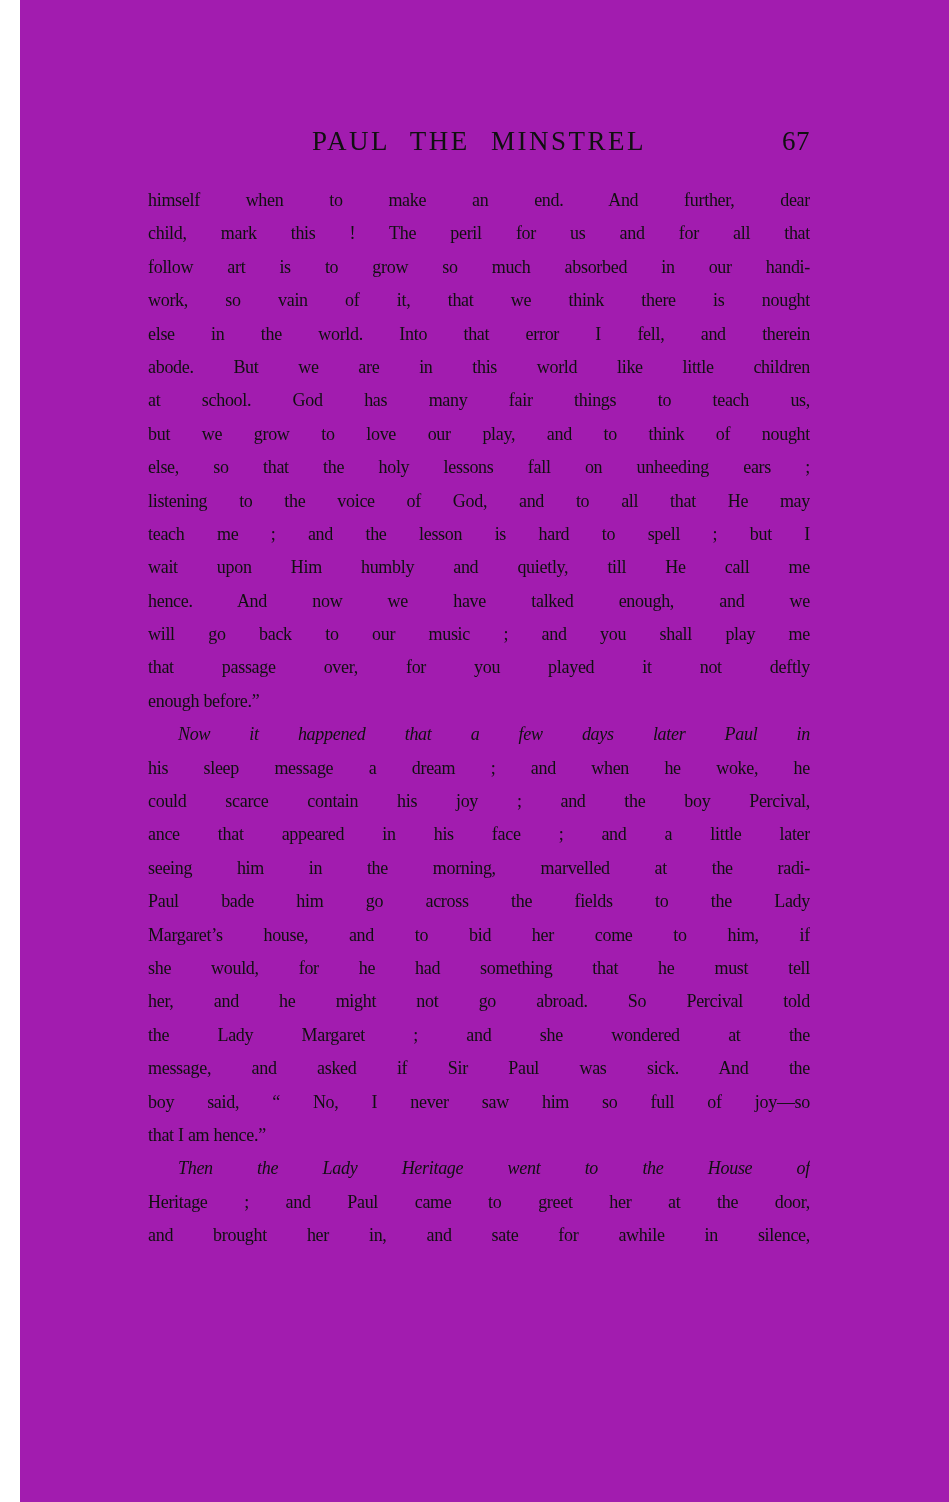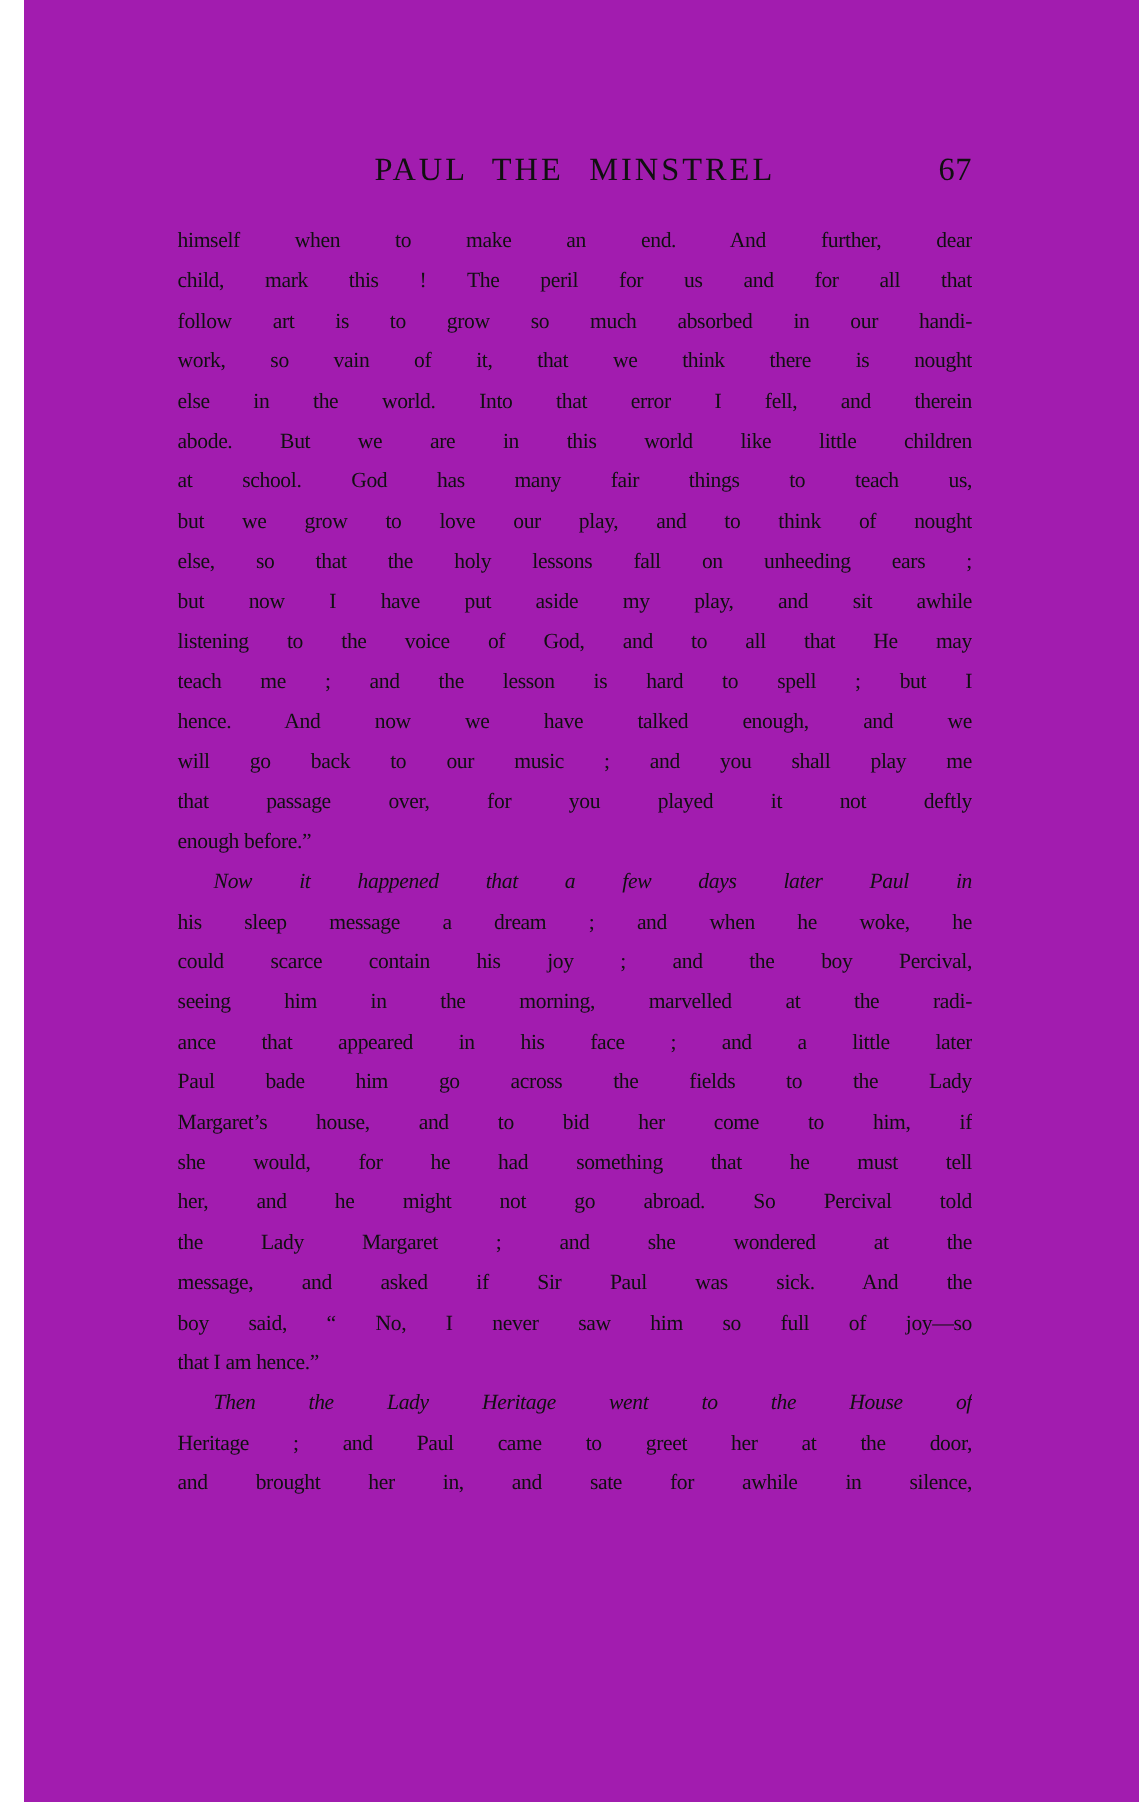--- a/index.html
+++ b/index.html
@@ -72,32 +72,32 @@
   <div class="text-block">
     <div class="line">himself when to make an end.  And further, dear</div>
     <div class="line">child, mark this !  The peril for us and for all that</div>
     <div class="line">follow art is to grow so much absorbed in our handi-</div>
     <div class="line">work, so vain of it, that we think there is nought</div>
     <div class="line">else in the world.  Into that error I fell, and therein</div>
     <div class="line">abode.  But we are in this world like little children</div>
     <div class="line">at school.  God has many fair things to teach us,</div>
     <div class="line">but we grow to love our play, and to think of nought</div>
     <div class="line">else, so that the holy lessons fall on unheeding ears ;</div>
-    <div class="line">but now I have put aside my play, and sit awhile</div>
     <div class="line">listening to the voice of God, and to all that He may</div>
     <div class="line">teach me ;  and the lesson is hard to spell ;  but I</div>
+    <div class="line">wait upon Him humbly and quietly, till He call me</div>
     <div class="line">hence.  And now we have talked enough, and we</div>
     <div class="line">will go back to our music ;  and you shall play me</div>
     <div class="line">that passage over, for you played it not deftly</div>
     <div class="line no-justify">enough before.”</div>
     <div class="line indent">Now it happened that a few days later Paul in</div>
     <div class="line">his sleep message a dream ;  and when he woke, he</div>
     <div class="line">could scarce contain his joy ;  and the boy Percival,</div>
+    <div class="line">ance that appeared in his face ;  and a little later</div>
     <div class="line">seeing him in the morning, marvelled at the radi-</div>
-    <div class="line">ance that appeared in his face ;  and a little later</div>
     <div class="line">Paul bade him go across the fields to the Lady</div>
     <div class="line">Margaret’s house, and to bid her come to him, if</div>
     <div class="line">she would, for he had something that he must tell</div>
     <div class="line">her, and he might not go abroad.  So Percival told</div>
     <div class="line">the Lady Margaret ;  and she wondered at the</div>
     <div class="line">message, and asked if Sir Paul was sick.  And the</div>
     <div class="line">boy said, “ No, I never saw him so full of joy—so</div>
     <div class="line no-justify">that I am hence.”</div>
     <div class="line indent">Then the Lady Heritage went to the House of</div>
     <div class="line">Heritage ;  and Paul came to greet her at the door,</div>

